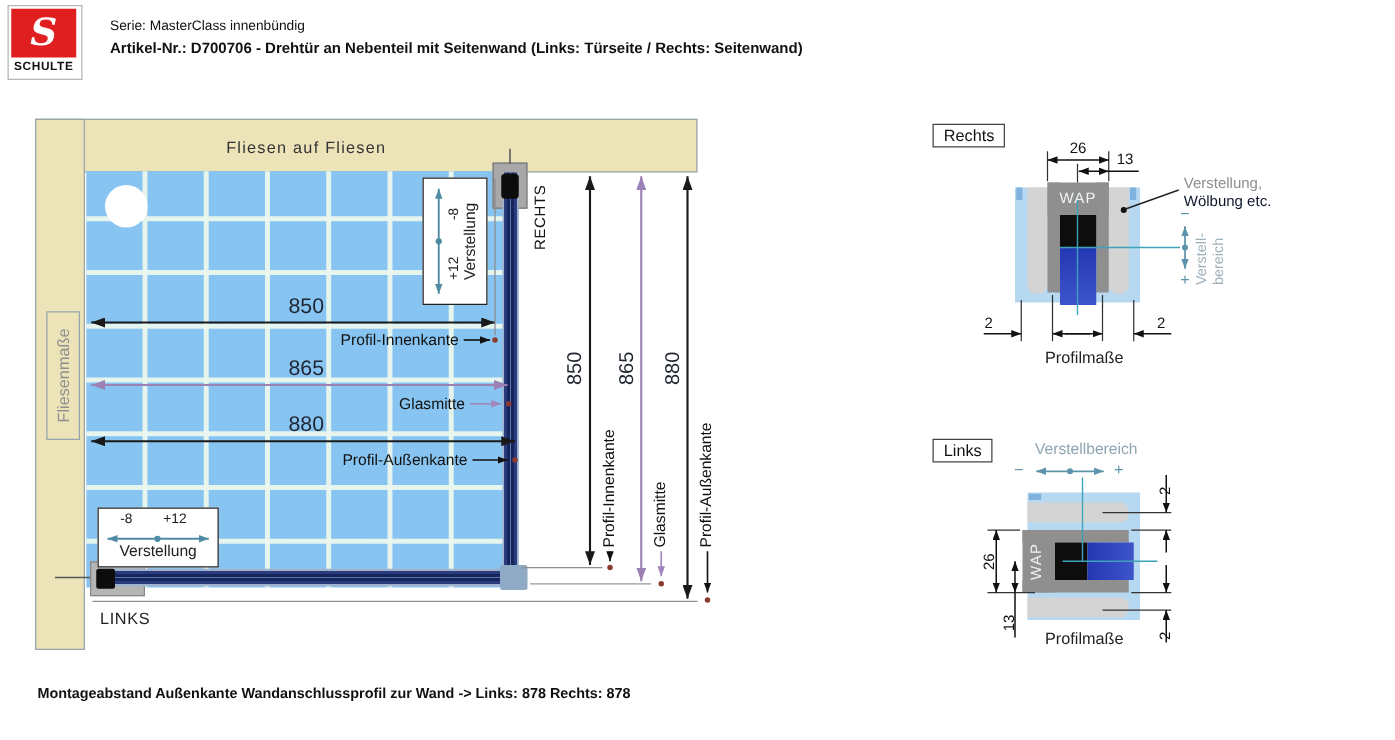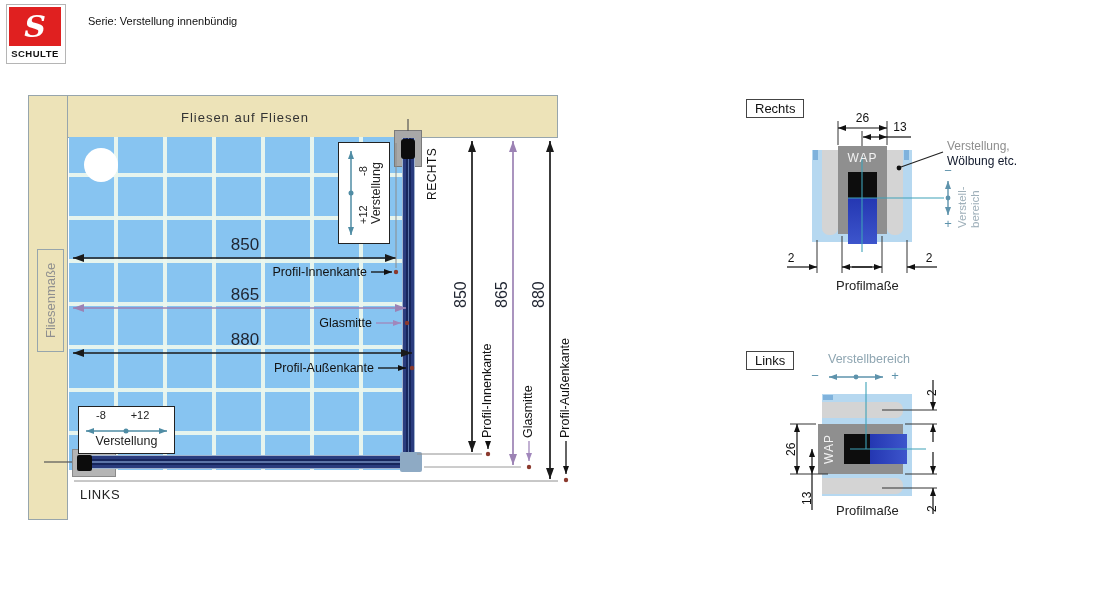--- a/index.html
+++ b/index.html
@@ -24,21 +24,22 @@
 <body>
 
 <div id="canvas">
 
   <div class="abs" style="left:6px;top:4px;width:58px;height:58px;border:1px solid #b5b5b5;background:#fff;">
     <div class="abs" style="left:2px;top:2px;width:52px;height:39px;background:#E02020;">
       <div class="abs ctr" style="left:0;top:0;width:52px;height:39px;color:#fff;font-family:'DejaVu Serif',serif;font-style:italic;font-weight:bold;font-size:30px;line-height:39px;">S</div>
     </div>
     <div class="abs ctr" style="left:0;top:43px;width:56px;font-size:9.5px;font-weight:bold;letter-spacing:0.5px;color:#111;">SCHULTE</div>
   </div>
-  <div class="abs nowrap" style="left:88px;top:15px;font-size:11px;color:#111;">Serie: Verstellung innenbündig</div>
+  <div class="abs nowrap" style="left:88px;top:15px;font-size:11px;color:#111;">Serie: MasterClass innenbündig</div>
+  <div class="abs nowrap" style="left:88px;top:31px;font-size:12px;font-weight:bold;color:#111;">Artikel-Nr.: D700706 - Drehtür an Nebenteil mit Seitenwand  (Links: Türseite / Rechts: Seitenwand)</div>
 
   <div class="abs beige" style="left:28px;top:95px;width:530px;height:43px;z-index:1;"></div>
   <div class="abs beige" style="left:28px;top:95px;width:40px;height:425px;z-index:1;"></div>
   <div class="abs ctr nowrap" style="left:160px;top:110px;width:170px;font-size:13px;letter-spacing:1px;color:#333;z-index:6;">Fliesen auf Fliesen</div>
   <div class="abs vtext ctr" style="left:37px;top:249px;width:27px;height:103px;background:#EDE3B8;border:1px solid #97A5AC;box-sizing:border-box;font-size:13px;color:#8f8f8f;line-height:25px;z-index:6;">Fliesenmaße</div>
 
   <div class="abs" style="left:69px;top:137px;width:346px;height:333px;z-index:1;
        background-color:#87C4F1;
        background-image:linear-gradient(to right, rgba(235,247,238,0.95) 0 4px, transparent 4px),
                         linear-gradient(to bottom, rgba(235,247,238,0.95) 0 4px, transparent 4px);
@@ -123,20 +124,21 @@
   <div class="abs" style="left:818px;top:464px;width:85px;height:10px;background:#8F8F8F;z-index:3;"></div>
   <div class="abs vtext ctr" style="left:822px;top:431px;width:14px;height:36px;font-size:12px;letter-spacing:1px;color:#f2f2f2;z-index:6;">WAP</div>
   <div class="abs" style="left:844px;top:434px;width:26px;height:30px;background:#0d0d0d;z-index:3;"></div>
   <div class="abs" style="left:870px;top:434px;width:37px;height:30px;background:linear-gradient(90deg,#2437B2,#3D55CC);z-index:3;"></div>
   <div class="abs vtext ctr small-dim" style="left:784px;top:434px;width:14px;height:30px;z-index:6;">26</div>
   <div class="abs vtext ctr small-dim" style="left:800px;top:484px;width:14px;height:28px;z-index:6;">13</div>
   <div class="abs vtext ctr small-dim" style="left:925px;top:382px;width:14px;height:22px;z-index:6;">2</div>
   <div class="abs vtext ctr small-dim" style="left:925px;top:498px;width:14px;height:22px;z-index:6;">2</div>
   <div class="abs ctr" style="left:836px;top:503px;width:62px;font-size:13px;color:#222;z-index:6;">Profilmaße</div>
 
+  <div class="abs nowrap" style="left:30px;top:549px;font-size:11.5px;font-weight:bold;color:#111;z-index:6;">Montageabstand Außenkante Wandanschlussprofil zur Wand -&gt; Links:  878  Rechts: 878</div>
 
   <svg width="1116" height="592" viewBox="0 0 1116 592" style="z-index:5;">
     <defs>
       <marker id="aB" markerWidth="12" markerHeight="8" refX="11" refY="4" orient="auto-start-reverse" markerUnits="userSpaceOnUse">
           <path d="M0,0 L11,4 L0,8 z" fill="#1a1a1a"></path>
         </marker>
       <marker id="aP" markerWidth="12" markerHeight="8" refX="11" refY="4" orient="auto-start-reverse" markerUnits="userSpaceOnUse">
           <path d="M0,0 L11,4 L0,8 z" fill="#9C82B4"></path>
         </marker>
       <marker id="sB" markerWidth="9" markerHeight="7" refX="8" refY="3" orient="auto-start-reverse" markerUnits="userSpaceOnUse">

